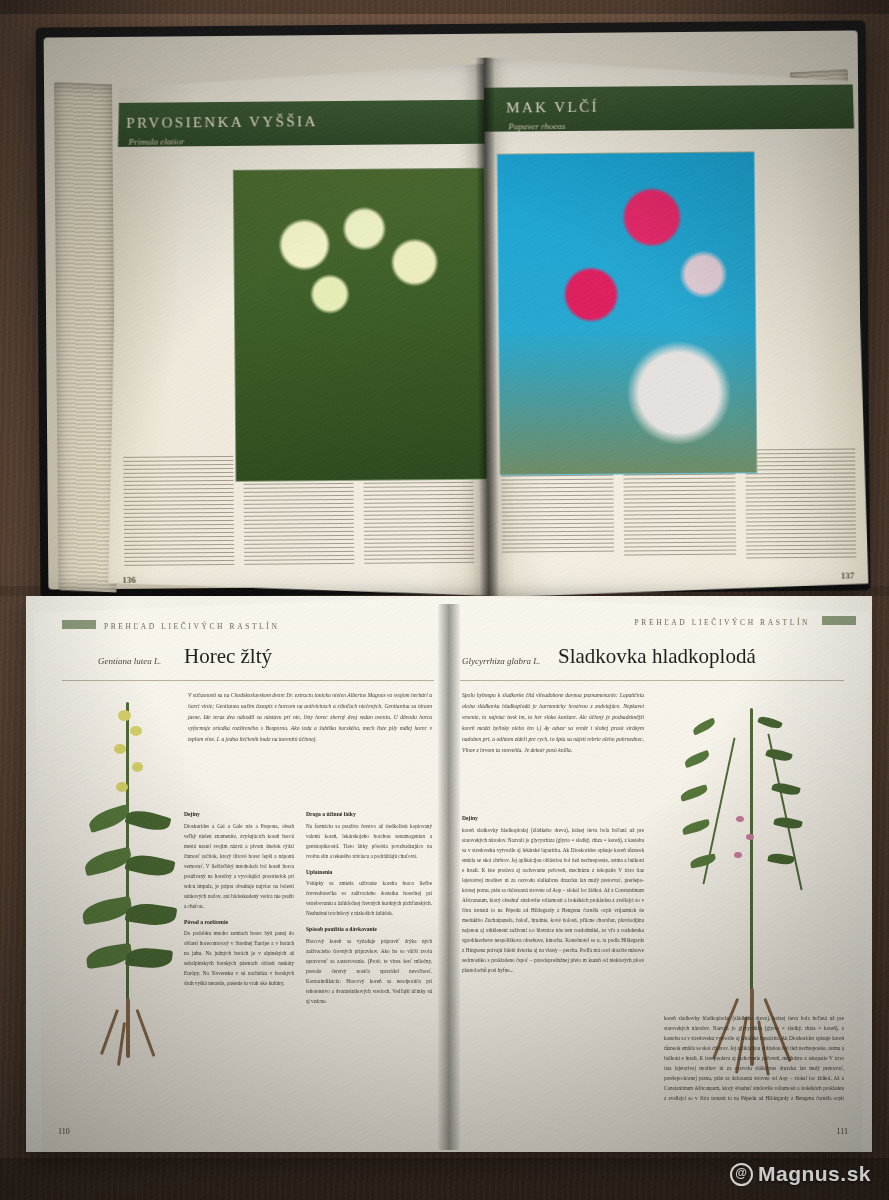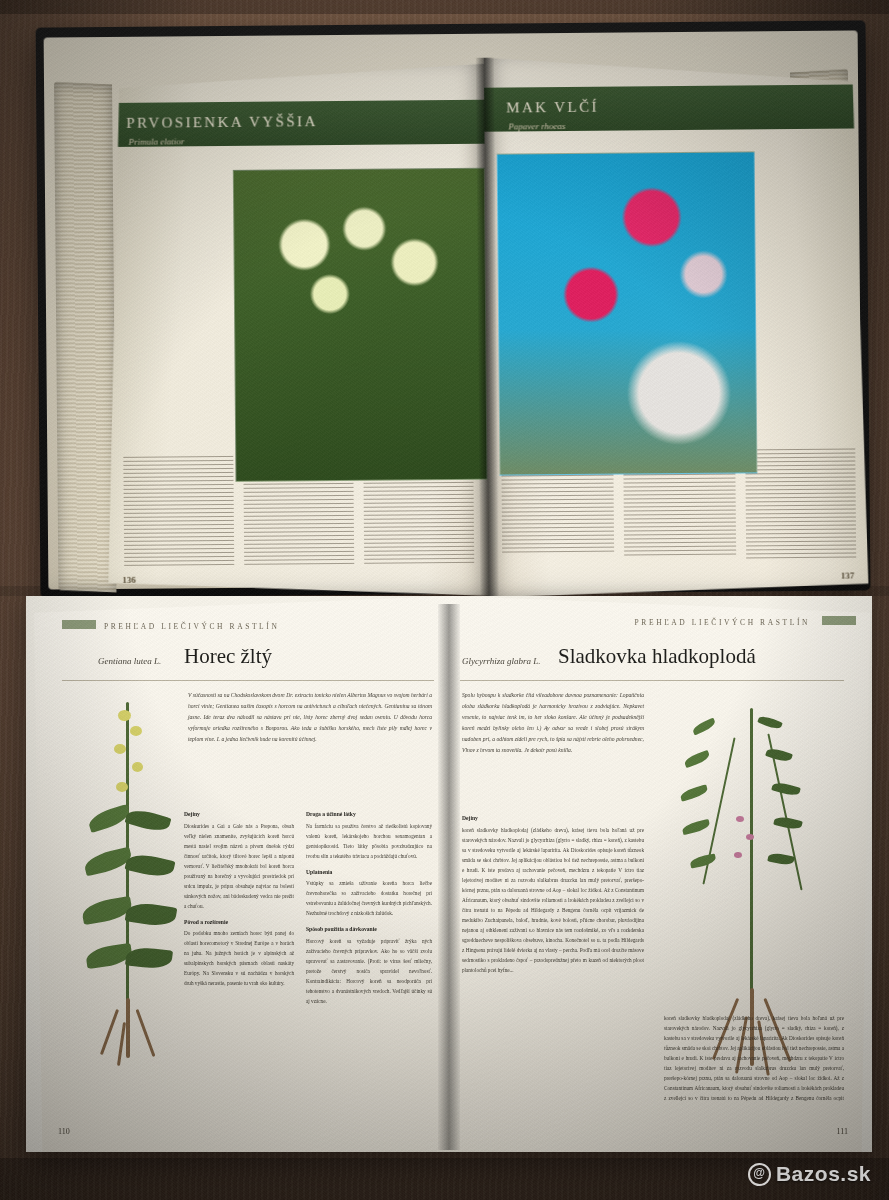--- a/index.html
+++ b/index.html
@@ -355,16 +355,16 @@
 
       <div class="bb-gutter"></div>
     </div>
   </div>
 
   <div class="vignette"></div>
   <div class="grain"></div>
 
   <div class="wm">
     <span class="wm-mark">@</span>
-    <span>Bazos.sk</span>
+    <span>Magnus.sk</span>
   </div>
 
 </div>
 
 </body></html>

